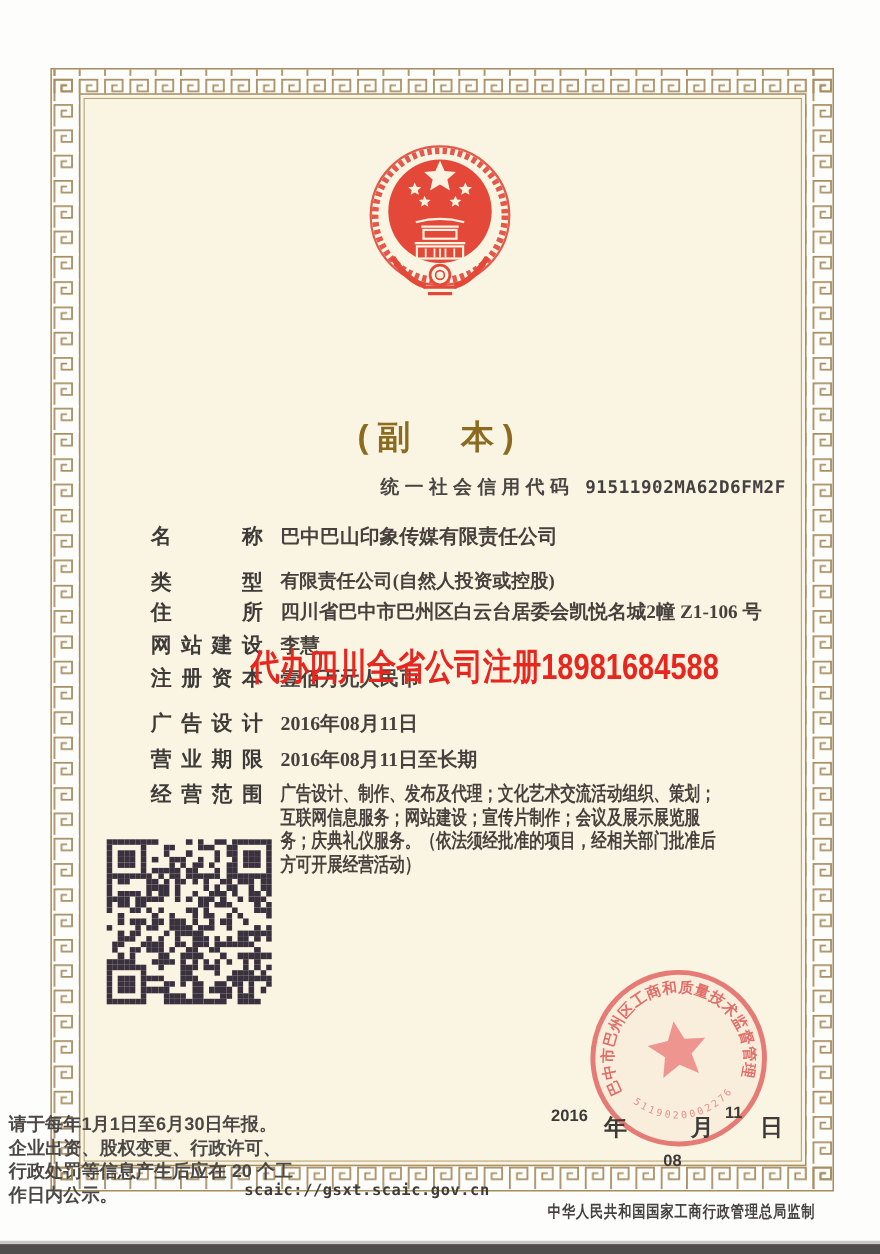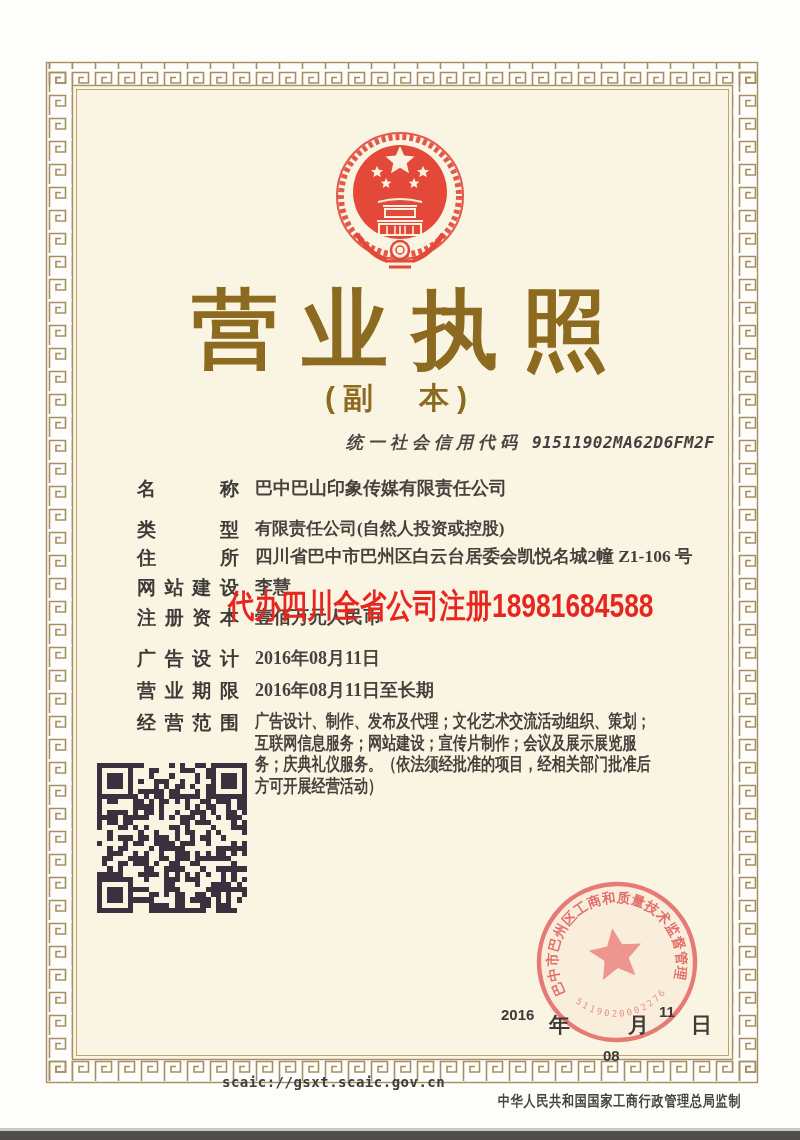--- a/index.html
+++ b/index.html
@@ -23,21 +23,20 @@
     letter-spacing:24px;padding-left:24px;box-sizing:border-box;line-height:1;
     font-family:"Liberation Sans", sans-serif;
   }
   .doc-subtitle{
     position:absolute;left:0;top:381px;width:800px;text-align:center;
     font-size:30px;font-weight:600;color:#8c6a1f;letter-spacing:8px;line-height:1.1;
   }
   .credit-line{
     position:absolute;left:346px;top:431px;display:flex;align-items:baseline;gap:10px;
     color:#4a4643;
-    font-style:italic;
   }
   .credit-line .lbl{font-size:17px;font-weight:bold;letter-spacing:5px;}
   .credit-line .code{font-size:16px;font-weight:600;font-family:"DejaVu Sans Mono", monospace;letter-spacing:.5px;color:#454140;}
 
   
   .row{position:absolute;left:137px;color:#3f3b38;}
   .row .lbl{
     display:inline-block;width:102px;font-size:19px;font-weight:bold;color:#3d3a37;
     text-align:justify;text-align-last:justify;vertical-align:top;line-height:1.25;
   }
@@ -162,21 +161,20 @@
         <line x1="67" y1="96" x2="67" y2="104"></line>
           <line x1="72" y1="96" x2="72" y2="104"></line>
         <line x1="80" y1="96" x2="80" y2="104"></line>
       </g>
       <circle cx="67" cy="120" r="9" fill="#faf4e2" stroke="#e34839" stroke-width="2.5"></circle>
       <circle cx="67" cy="120" r="4" fill="none" stroke="#e34839" stroke-width="1.5"></circle>
       <path d="M24 104 q14 22 30 26 M110 104 q-14 22 -30 26" fill="none" stroke="#e34839" stroke-width="5"></path>
       <path d="M52 131 h30 M56 137 h22" stroke="#e34839" stroke-width="3" fill="none"></path>
     </svg>
 
-    <div class="doc-title">营业执照</div>
     <div class="doc-subtitle">(副　本)</div>
 
     <div class="credit-line">
       <span class="lbl">统一社会信用代码</span>
       <span class="code">91511902MA62D6FM2F</span>
     </div>
 
     <div class="row row-name">
       <span class="lbl">名称</span>
       <span class="val" style="font-size:18px;">巴中巴山印象传媒有限责任公司</span>
@@ -678,20 +676,26 @@
 
     <span class="date-part d-year">2016</span>
     <span class="date-part d-yunit">年</span>
     <span class="date-part d-month">08</span>
     <span class="date-part d-munit">月</span>
     <span class="date-part d-day">11</span>
     <span class="date-part d-dunit">日</span>
 
     <div class="watermark">代办四川全省公司注册18981684588</div>
 
+    <div class="notice">
+      <div>请于每年1月1日至6月30日年报。</div>
+      <div>企业出资、股权变更、行政许可、</div>
+      <div>行政处罚等信息产生后应在 20 个工</div>
+      <div>作日内公示。</div>
+    </div>
 
     <div class="site-url">scaic://gsxt.scaic.gov.cn</div>
     <div class="issuer">中华人民共和国国家工商行政管理总局监制</div>
   </div>
 
   <div class="scan-strip-light"></div>
   <div class="scan-strip"></div>
 </div>
 
 </body></html>

